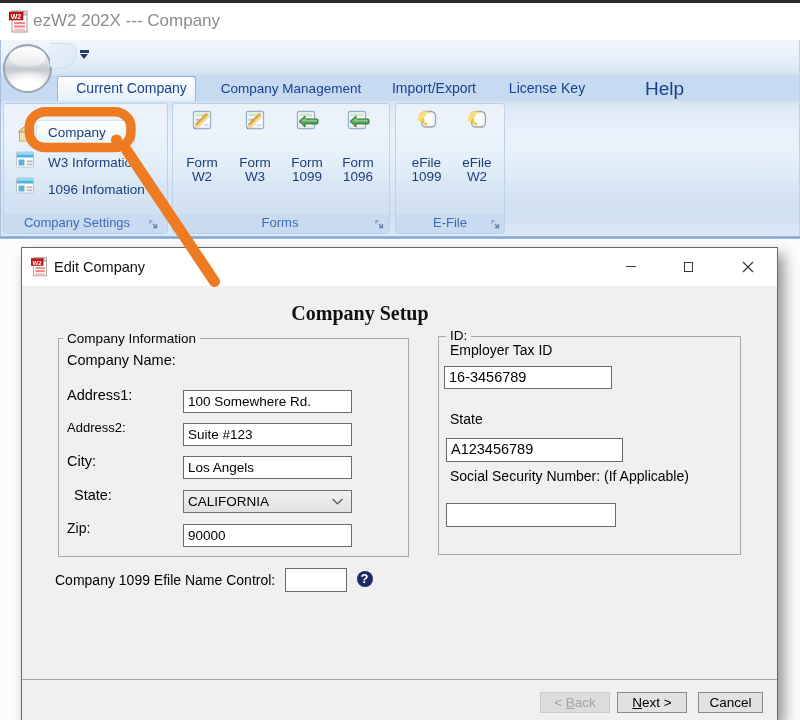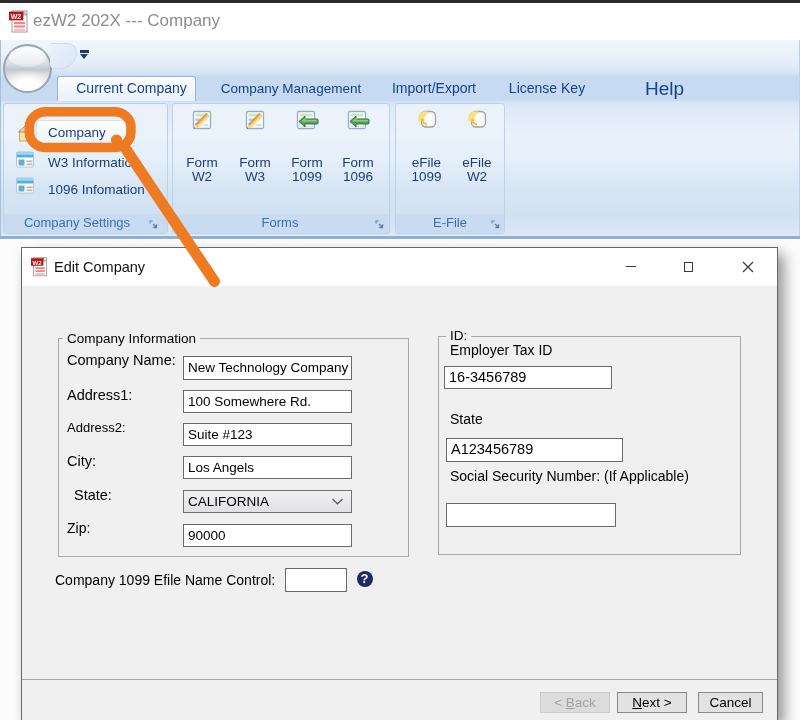--- a/index.html
+++ b/index.html
@@ -145,30 +145,30 @@
       <rect x="5" y="16.4" width="11" height="2.2" fill="#e88"></rect>
       <rect x="5" y="19.8" width="11" height="2.2" fill="#fbb"></rect>
     </svg>
 
     <div class="abs" style="left:604px;top:17.5px;width:10px;height:1.5px;background:#3a3a3a;"></div>
     <div class="abs" style="left:662px;top:14px;width:9px;height:9.5px;border:1.3px solid #3a3a3a;box-sizing:border-box;"></div>
     <svg class="abs" style="left:720px;top:13px" width="12" height="12" viewBox="0 0 12 12">
       <path d="M1,1 L11,11 M11,1 L1,11" stroke="#3a3a3a" stroke-width="1.2"></path>
     </svg>
 
+    <div class="abs" id="setup">Company Setup</div>
 
     <div class="abs fs" style="left:36px;top:90px;width:349px;height:217px;"></div>
     <div class="abs flabel" style="left:41px;top:82.5px;">Company Information</div>
     <div class="abs lbl" style="left:45px;top:104px;font-size:14.5px;">Company Name:</div>
     <div class="abs lbl" style="left:45px;top:138.5px;font-size:14.5px;">Address1:</div>
     <div class="abs lbl" style="left:45px;top:171.5px;font-size:13px;">Address2:</div>
     <div class="abs lbl" style="left:45px;top:205px;font-size:14.5px;">City:</div>
     <div class="abs lbl" style="left:52px;top:238.5px;font-size:14.5px;">State:</div>
     <div class="abs lbl" style="left:45px;top:272px;font-size:14px;">Zip:</div>
-    <div class="abs txt" style="left:161px;top:108px;width:169px;height:24px;">New Technology Company</div>
     <div class="abs txt" style="left:161px;top:142px;width:169px;height:23px;">100 Somewhere Rd.</div>
     <div class="abs txt" style="left:161px;top:175px;width:169px;height:23px;">Suite #123</div>
     <div class="abs txt" style="left:161px;top:208px;width:169px;height:23px;">Los Angels</div>
     <div class="abs txt" style="left:161px;top:242px;width:169px;height:23px;
          background:linear-gradient(#f1f1f3,#e1e1e4);border-color:#707070;">CALIFORNIA</div>
     <svg class="abs" style="left:309px;top:249px" width="13" height="9" viewBox="0 0 13 9">
       <path d="M1.5,2 L6.5,6.8 L11.5,2" fill="none" stroke="#5a5a5a" stroke-width="1.2"></path>
     </svg>
     <div class="abs txt" style="left:161px;top:275.5px;width:169px;height:23px;">90000</div>
 

